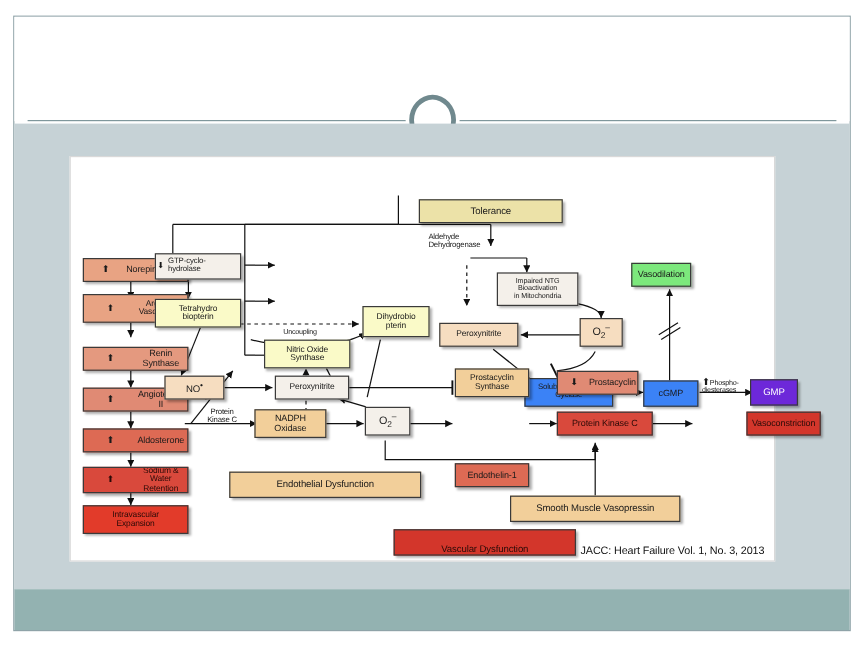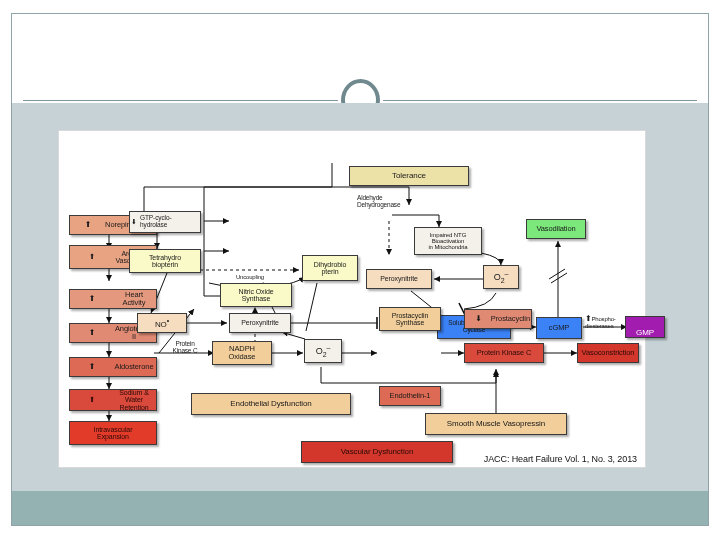--- a/index.html
+++ b/index.html
@@ -92,25 +92,25 @@
   
   .c-cream   { background: #fafac8; }
   .c-khaki   { background: #ece2a8; }
   .c-peach   { background: #f6ddc0; }
   .c-tan     { background: #f2cf9a; }
   .c-salmon  { background: #e8a383; }
   .c-salmon2 { background: #e4997f; }
   .c-rose    { background: #e08a74; }
   .c-red1    { background: #dd6a54; }
   .c-red2    { background: #d9493c; }
-  .c-red3    { background: #d3362b; color:#2a0b08; }
+  .c-red3    { background: #d3362b; color:#2a0b08;margin-left:45px; }
   .c-red4    { background: #e23b2a; }
   .c-green   { background: #7ce87c; }
   .c-ltgreen { background: #3b82f6; }
-  .c-brown   { background: #a21caf; align-items: flex-end; }
+  .c-brown   { background: #6d28d9; }
   .c-white   { background: #f4f0ea; }
   
   .flabel {
     position: absolute;
     color: #1a1a1a;
     line-height: 1.05;
     text-align: center;
     letter-spacing: -0.2px;
   }
   
@@ -248,21 +248,21 @@
         <span>Norepinephrine</span>
       </div>
 
       <div class="node c-salmon" style="left:10px;top:114px;width:88px;height:24px;font-size:7px;">
         <span class="arrowup">⬆</span>
         <span>Arginine<br>Vasopressin</span>
       </div>
 
       <div class="node c-salmon2" style="left:10px;top:158px;width:88px;height:20px;font-size:7.5px;">
         <span class="arrowup">⬆</span>
-        <span>Heart Activity</span>
+        <span>Renin Synthase</span>
       </div>
 
       <div class="node c-rose" style="left:10px;top:192px;width:88px;height:20px;font-size:7.5px;">
         <span class="arrowup">⬆</span>
         <span>Angiotensin II</span>
       </div>
 
       <div class="node c-red1" style="left:10px;top:226px;width:88px;height:20px;font-size:7.5px;">
         <span class="arrowup">⬆</span>
         <span>Aldosterone</span>
@@ -331,21 +331,21 @@
       </div>
 
       <div class="node c-ltgreen" style="left:477px;top:186px;width:46px;height:22px;font-size:7.5px;">
         <span>cGMP</span>
       </div>
 
       <div class="node c-brown" style="left:566px;top:185px;width:40px;height:22px;font-size:8px;color:#fff;">
         <span>GMP</span>
       </div>
 
-      <div class="node c-green" style="left:467px;top:88px;width:60px;height:20px;font-size:7.5px;">
+      <div class="node c-green" style="left:467px;top:88px;width:50px;height:20px;font-size:7.5px;">
         <span>Vasodilation</span>
       </div>
 
       <div class="node c-tan" style="left:320px;top:176px;width:62px;height:24px;font-size:7px;">
         <span>Prostacyclin<br>Synthase</span>
       </div>
 
       <div class="node c-rose" style="left:405px;top:178px;width:68px;height:20px;font-size:7.5px;">
         <span class="arrowup">⬇</span>
         <span>Prostacyclin</span>
@@ -360,21 +360,21 @@
       </div>
 
       <div class="node c-red3" style="left:518px;top:212px;width:62px;height:20px;font-size:7.5px;">
         <span>Vasoconstriction</span>
       </div>
 
       <div class="node c-tan" style="left:366px;top:282px;width:142px;height:22px;font-size:8px;">
         <span>Smooth Muscle Vasopressin</span>
       </div>
 
-      <div class="node c-red3" style="left:242px;top:310px;width:152px;height:22px;font-size:8px;">
+      <div class="node c-red3" style="left:224px;top:310px;width:152px;height:22px;font-size:8px;align-items:flex-end;">
         <span>Vascular Dysfunction</span>
       </div>
 
       <div class="flabel" style="left:298px;top:64px;width:70px;font-size:6.5px;text-align:left;">
         <span>Aldehyde<br>Dehydrogenase</span>
       </div>
 
       <div class="flabel" style="left:160px;top:143px;width:62px;font-size:6px;">
         <span>Uncoupling</span>
       </div>

